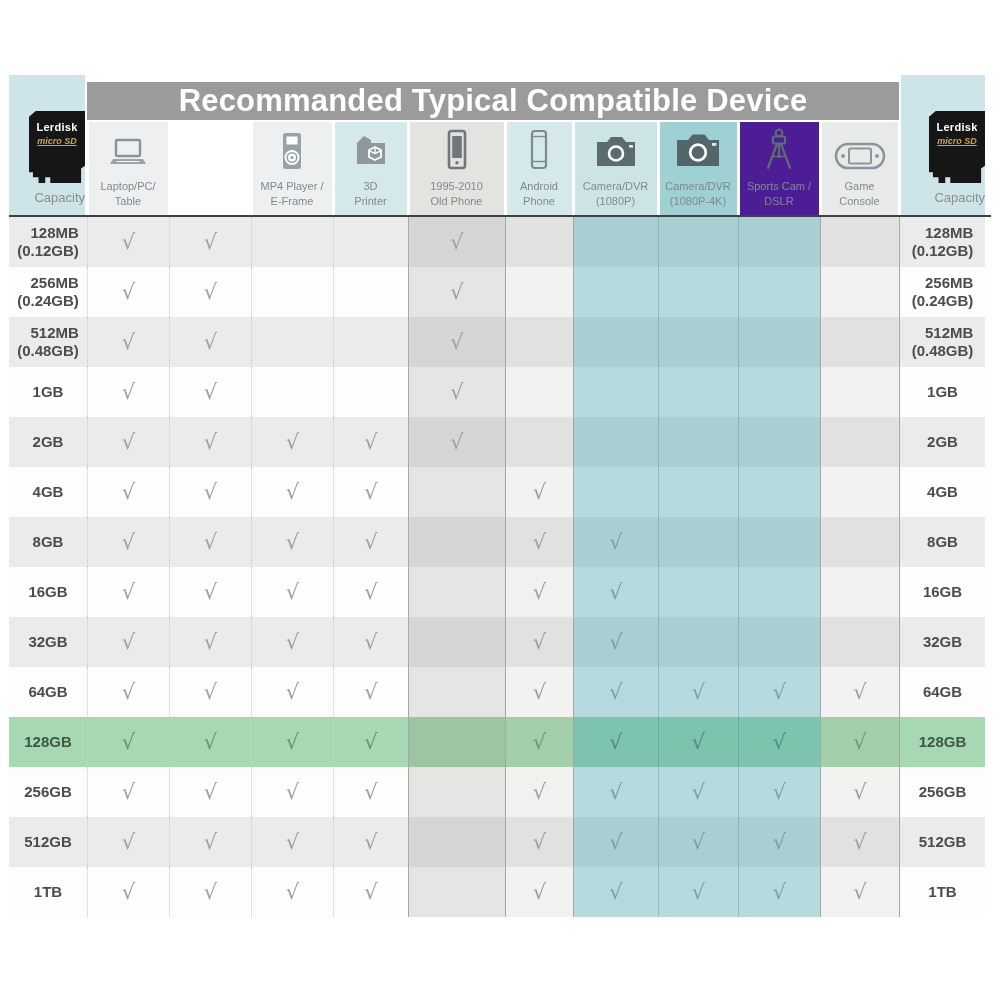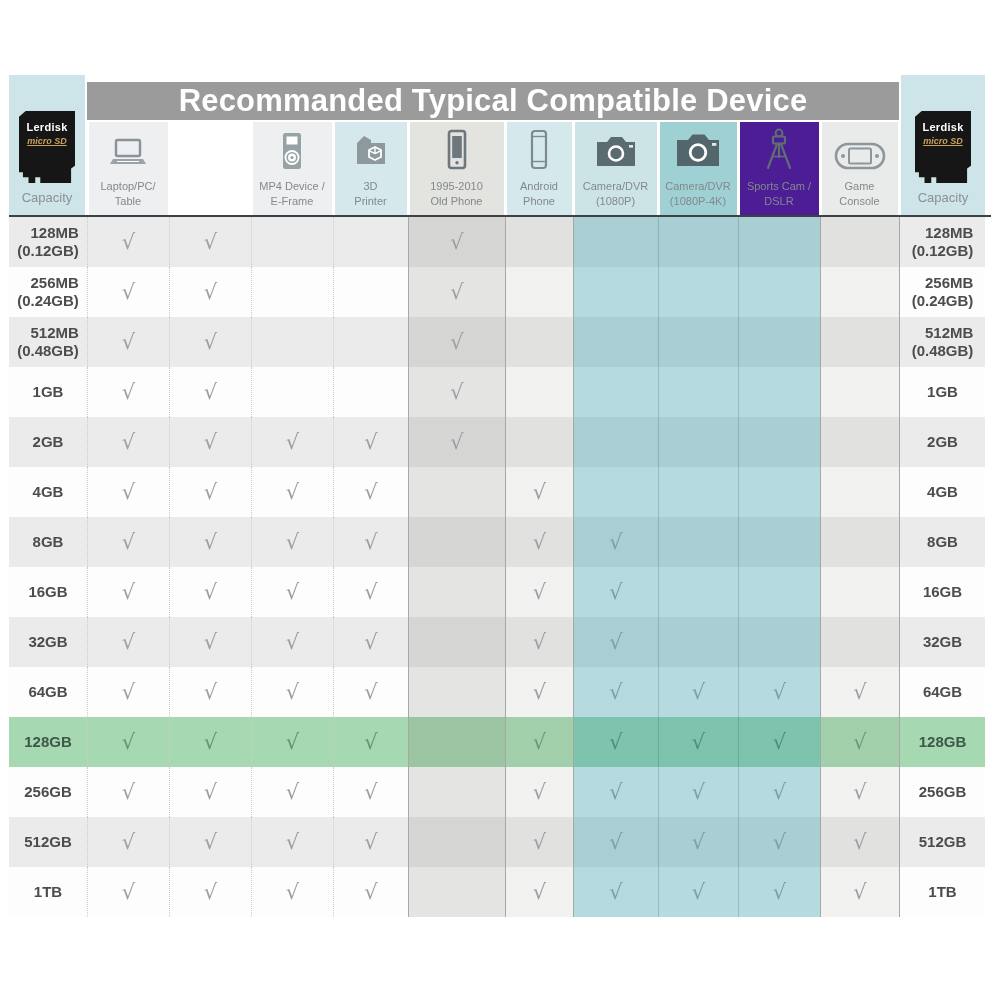--- a/index.html
+++ b/index.html
@@ -7,21 +7,21 @@
   .table{position:absolute;left:9px;top:75px;width:982px;}
 
   .header-grid, .body-grid{
     display:grid;
     grid-template-columns:78px 82px 82px 82px 75px 97px 68px 85px 80px 82px 79px 86px;
   }
   .header-grid{grid-template-rows:45px 95px;}
 
   .cap-block{
     grid-row:1/3;background:#cde4e8;display:flex;flex-direction:column;
-    align-items:center;justify-content:flex-end;padding-bottom:10px;gap:7px;
+    align-items:flex-end;justify-content:flex-end;padding-bottom:10px;gap:7px;
   }
   .cap-block.cap-left{grid-column:1;margin-right:2px;}
   .cap-block.cap-right{grid-column:12;margin-left:2px;}
   .cap-label{font-size:13px;color:#8a9094;}
 
   .sd-card{
     width:56px;height:62px;background:#161616;
     clip-path:polygon(12% 0,100% 0,100% 76%,93% 80%,93% 100%,38% 100%,38% 92%,29% 92%,29% 100%,17% 100%,17% 92%,7% 92%,7% 85%,0 85%,0 8%);
     display:flex;flex-direction:column;align-items:center;padding-top:10px;gap:3px;
   }
@@ -96,21 +96,21 @@
         <div class="dev-header" style="background: rgb(237, 239, 240); grid-area: 2 / 4;">
           <div class="dev-icon">
             <svg width="40" height="44" viewBox="0 0 40 44">
               <rect x="11" y="3" width="18" height="36" rx="2.5" fill="#97a2a6"></rect>
               <rect x="14.5" y="6.5" width="11" height="8" fill="#fff"></rect>
               <circle cx="20" cy="27.5" r="7.5" fill="#fff"></circle>
               <circle cx="20" cy="27.5" r="4.8" fill="none" stroke="#97a2a6" stroke-width="1.6"></circle>
               <circle cx="20" cy="27.5" r="1.6" fill="#97a2a6"></circle>
             </svg>
           </div>
-          <div class="dev-label">MP4 Device /
+          <div class="dev-label">MP4 Player /
 E-Frame</div>
         </div>
         <div class="dev-header" style="background: rgb(213, 232, 235); grid-area: 2 / 5;">
           <div class="dev-icon">
             <svg width="44" height="44" viewBox="0 0 44 44">
               <path d="M8 13 l7-7 7 4 v3 h14 v21 H8 z" fill="#8e999d"></path>
               <path d="M26 17 l6 3 v7 l-6 3 -6-3 v-7 z" fill="none" stroke="#fff" stroke-width="1.8" stroke-linejoin="round"></path>
               <path d="M26 17 v6.6 m0 0 l6-3 m-6 3 l-6-3" fill="none" stroke="#fff" stroke-width="1.4"></path>
             </svg>
           </div>

